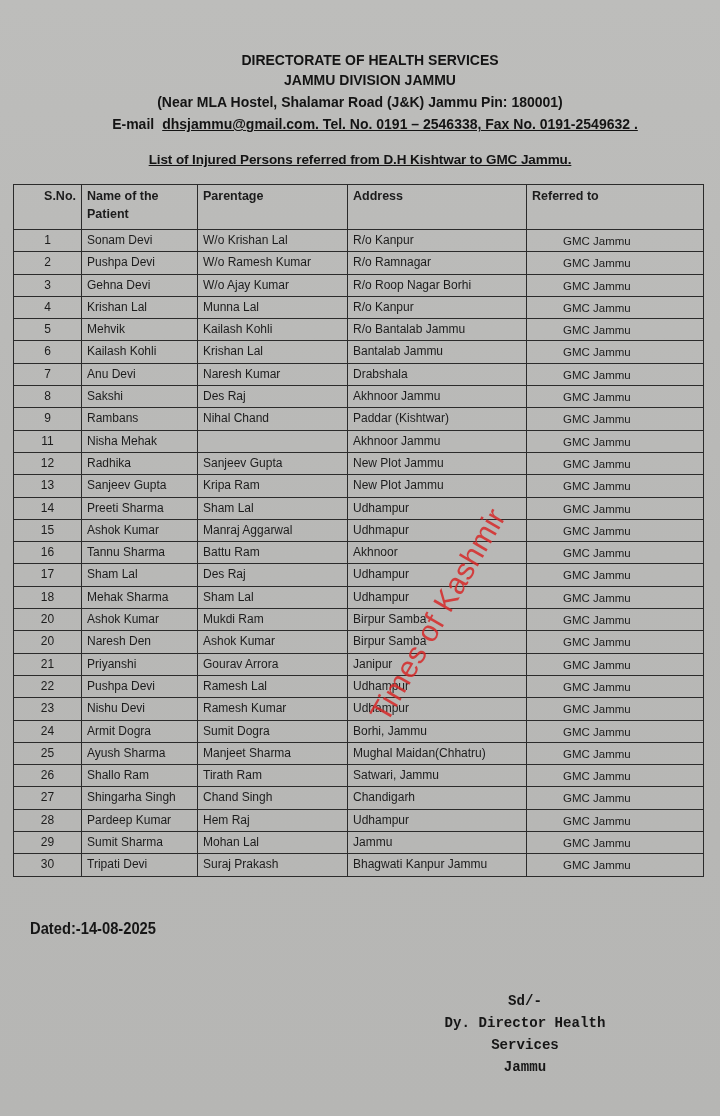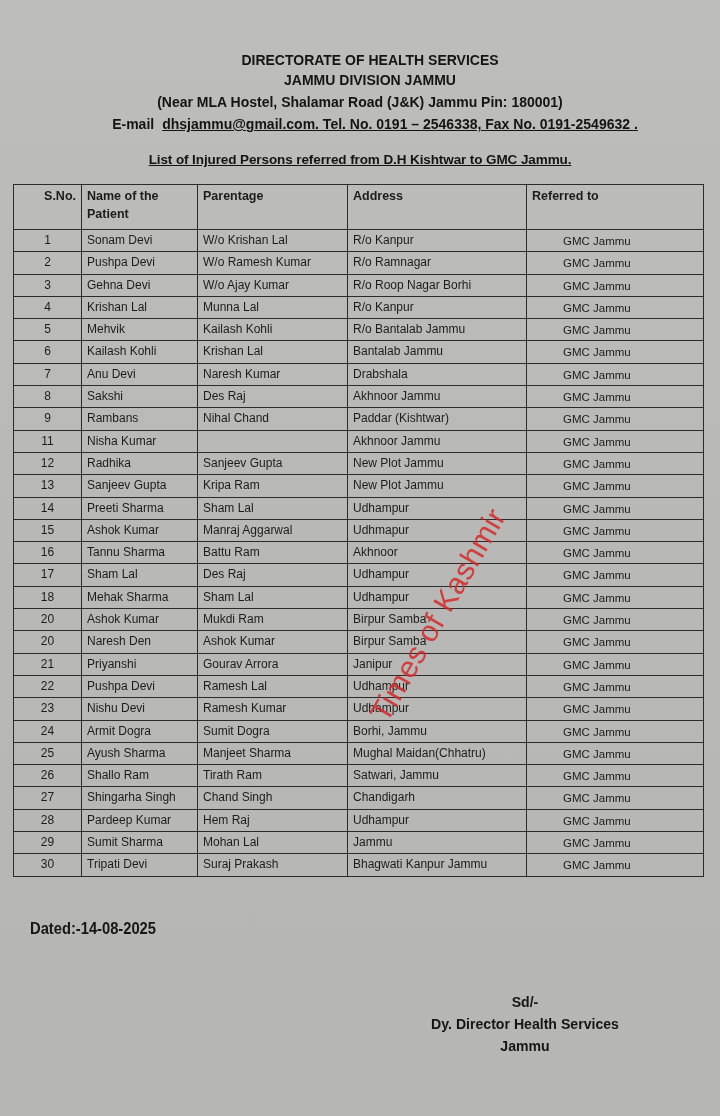--- a/index.html
+++ b/index.html
@@ -101,21 +101,21 @@
       font-size: 16px;
       color: #161616;
       transform: scaleX(0.92);
       transform-origin: left;
     }
     .signature {
       position: absolute;
       left: 405px;
       width: 240px;
       text-align: center;
-      font-family: Liberation Sans, sans-serif;
+      font-family: Liberation Mono, monospace;
       font-weight: bold;
       font-size: 15px;
       color: #161616;
       line-height: 22px;
       top: 991px;
     }
     .signature div { transform: scaleX(0.94); }
 
     .watermark {
       position: absolute;
@@ -221,21 +221,21 @@
         </tr>
         <tr>
           <td class="sno">9</td>
           <td>Rambans</td>
           <td>Nihal Chand</td>
           <td>Paddar (Kishtwar)</td>
           <td class="ref">GMC Jammu</td>
         </tr>
         <tr>
           <td class="sno">11</td>
-          <td>Nisha Kumar</td>
+          <td>Nisha Mehak</td>
           <td></td>
           <td>Akhnoor Jammu</td>
           <td class="ref">GMC Jammu</td>
         </tr>
         <tr>
           <td class="sno">12</td>
           <td>Radhika</td>
           <td>Sanjeev Gupta</td>
           <td>New Plot Jammu</td>
           <td class="ref">GMC Jammu</td>

